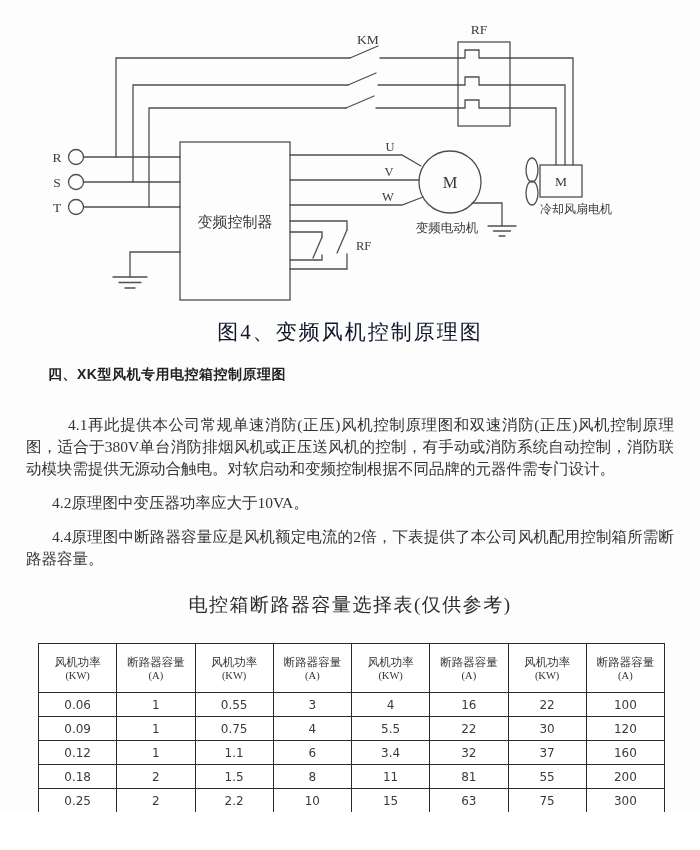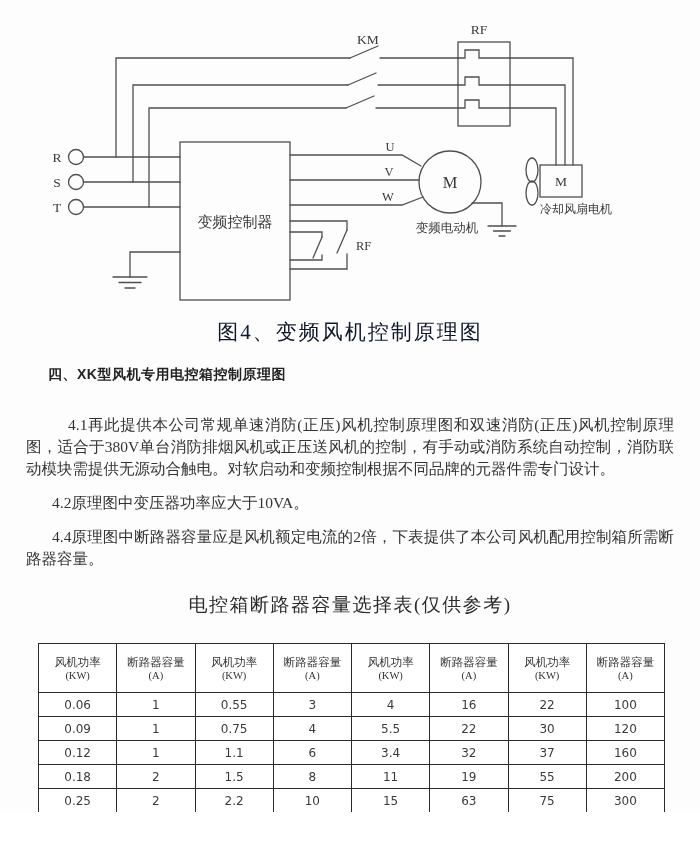--- a/index.html
+++ b/index.html
@@ -203,21 +203,21 @@
         <td>32</td>
         <td>37</td>
         <td>160</td>
       </tr>
       <tr>
         <td>0.18</td>
         <td>2</td>
         <td>1.5</td>
         <td>8</td>
         <td>11</td>
-        <td>19</td>
+        <td>81</td>
         <td>55</td>
         <td>200</td>
       </tr>
       <tr>
         <td>0.25</td>
         <td>2</td>
         <td>2.2</td>
         <td>10</td>
         <td>15</td>
         <td>63</td>

